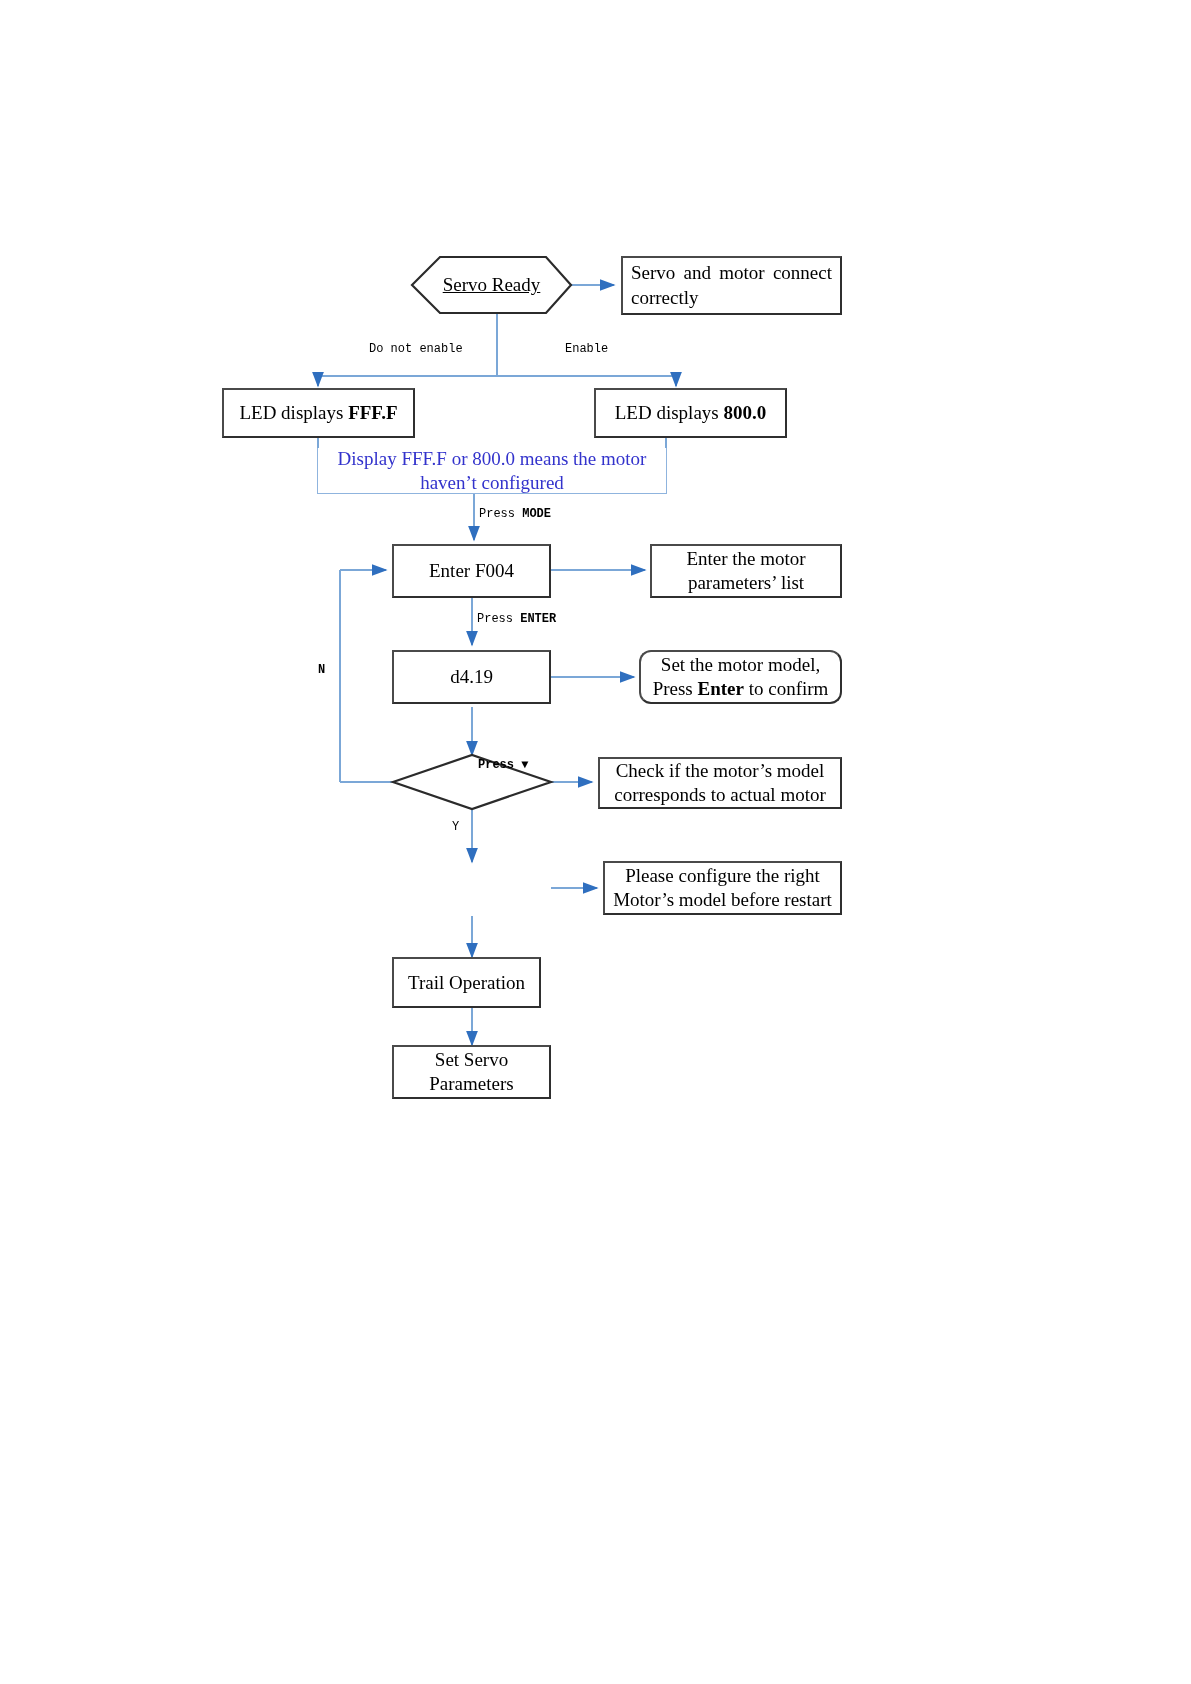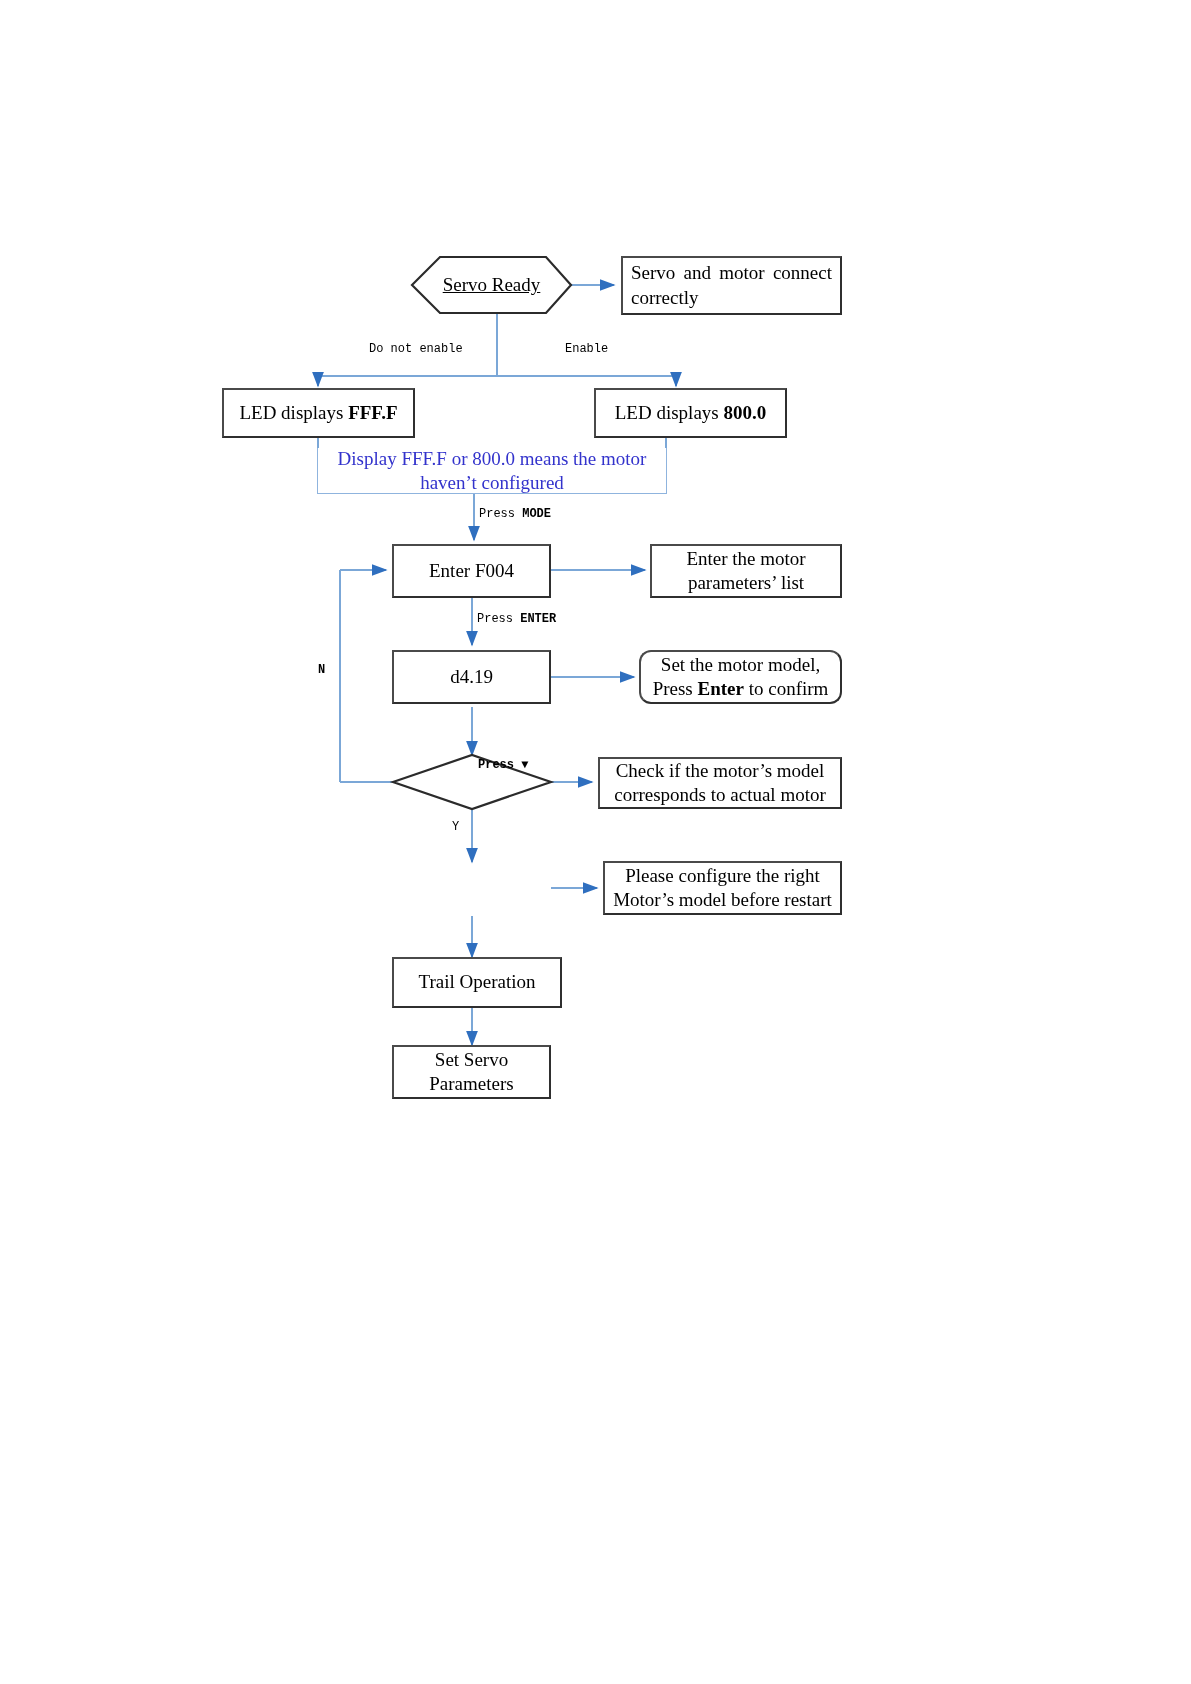--- a/index.html
+++ b/index.html
@@ -206,21 +206,21 @@
   </div>
 
 
   <div class="node box" style="left:603px; top:861px; width:239px; height:54px;">
     <div>
       <div>Please configure the right</div>
       <div>Motor’s model before restart</div>
     </div>
   </div>
 
-  <div class="node box" style="left:392px; top:957px; width:170px; height:51px;">
+  <div class="node box" style="left:392px; top:957px; width:149px; height:51px;align-items:flex-end;">
     <span>Trail Operation</span>
   </div>
 
   <div class="node box" style="left:392px; top:1045px; width:159px; height:54px;">
     <div>
       <div>Set Servo</div>
       <div>Parameters</div>
     </div>
   </div>
 

